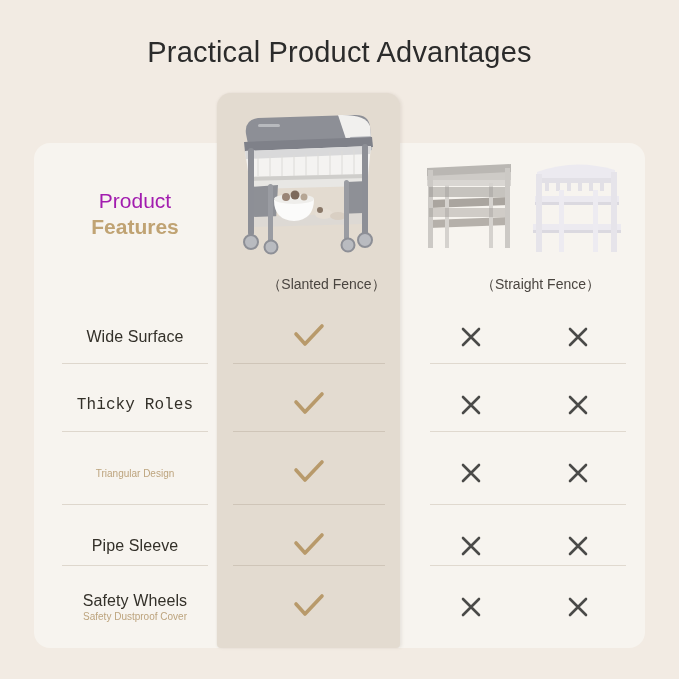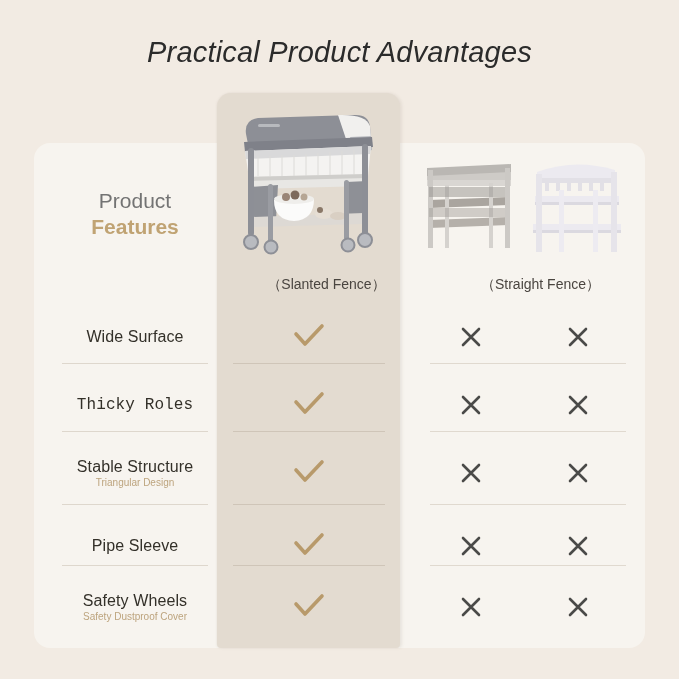--- a/index.html
+++ b/index.html
@@ -17,21 +17,20 @@
   .page-title {
     position: absolute;
     top: 36px;
     left: 0;
     width: 679px;
     text-align: center;
     font-size: 29px;
     font-weight: 400;
     color: #2b2b2b;
     letter-spacing: 0.2px;
-    font-style: italic;
   }
 
   
   .compare-card {
     position: absolute;
     left: 34px;
     top: 143px;
     width: 611px;
     height: 505px;
     background: #f7f4ef;
@@ -170,21 +169,21 @@
 
 <div class="page-title">Practical Product Advantages</div>
 
 <div class="compare-card"></div>
 
 <div class="featured-col"></div>
 
 <div class="header-zone">
 
   <div style="position:absolute;left:50px;top:188px;width:170px;text-align:center;">
-    <div style="font-size:21px;color:#737373;line-height:1.25;">Product</div>
+    <div style="font-size:21px;color:#a21caf;line-height:1.25;">Product</div>
     <div style="font-size:21px;color:#c0a373;line-height:1.25;font-weight:bold;">Features</div>
   </div>
 
   <svg class="featured-product" viewBox="0 0 162 152">
 
     <path d="M18 30 Q16 16 30 14 L126 11 Q140 10 142 22 L143 34 L20 40 Z" fill="#8d8f96"></path>
     <path d="M110 11 Q138 10 142 22 L143 34 L118 35 Z" fill="#f1f0ee"></path>
     <path d="M122 33 L143 32 L144 46 Q134 50 126 46 Z" fill="#b9bbc0"></path>
 
     <rect x="30" y="20" width="22" height="3" rx="1.5" fill="#c7c8cb" opacity="0.75"></rect>
@@ -316,21 +315,20 @@
     </div>
     <div class="cell-mark cell-x2">
       <svg class="mark-x" viewBox="0 0 26 26">
         <path d="M5 5 L21 21 M21 5 L5 21" fill="none" stroke="#4a4a48" stroke-width="2.6" stroke-linecap="round"></path>
       </svg>
     </div>
   </div>
 
   <div class="row row-2">
     <div class="cell-label">
-      <div class="feat-name">Stable Structure</div>
       <div class="feat-sub">Triangular Design</div>
     </div>
     <div class="cell-mark cell-check">
       <svg class="mark-check" viewBox="0 0 40 40">
         <path d="M7 17 L16 27 L33 9" fill="none" stroke="#b89a6b" stroke-width="3.6" stroke-linecap="round" stroke-linejoin="round"></path>
       </svg>
     </div>
     <div class="cell-mark cell-x1">
       <svg class="mark-x" viewBox="0 0 26 26">
         <path d="M5 5 L21 21 M21 5 L5 21" fill="none" stroke="#4a4a48" stroke-width="2.6" stroke-linecap="round"></path>

